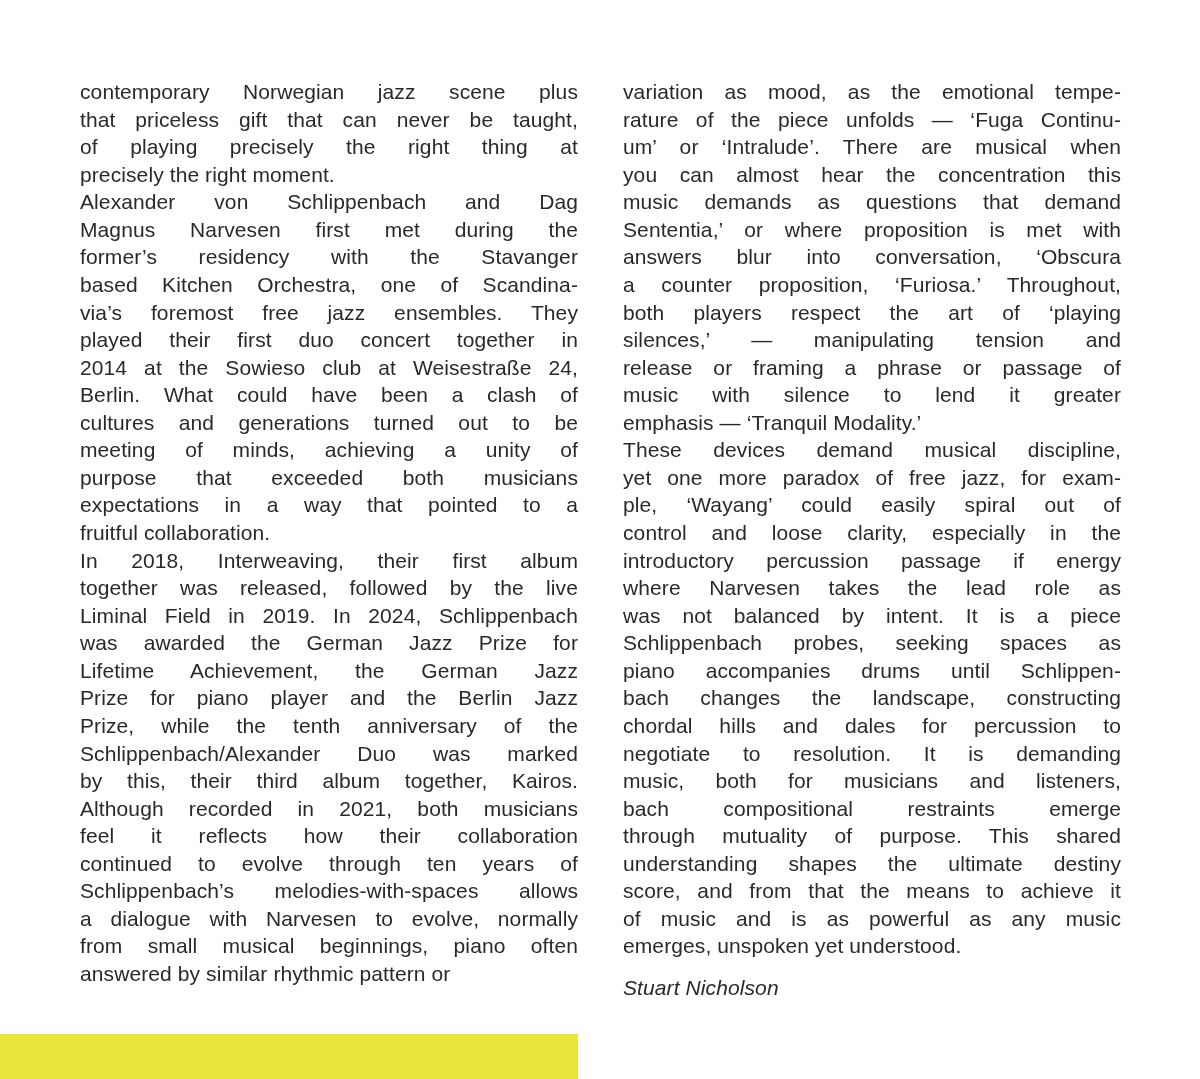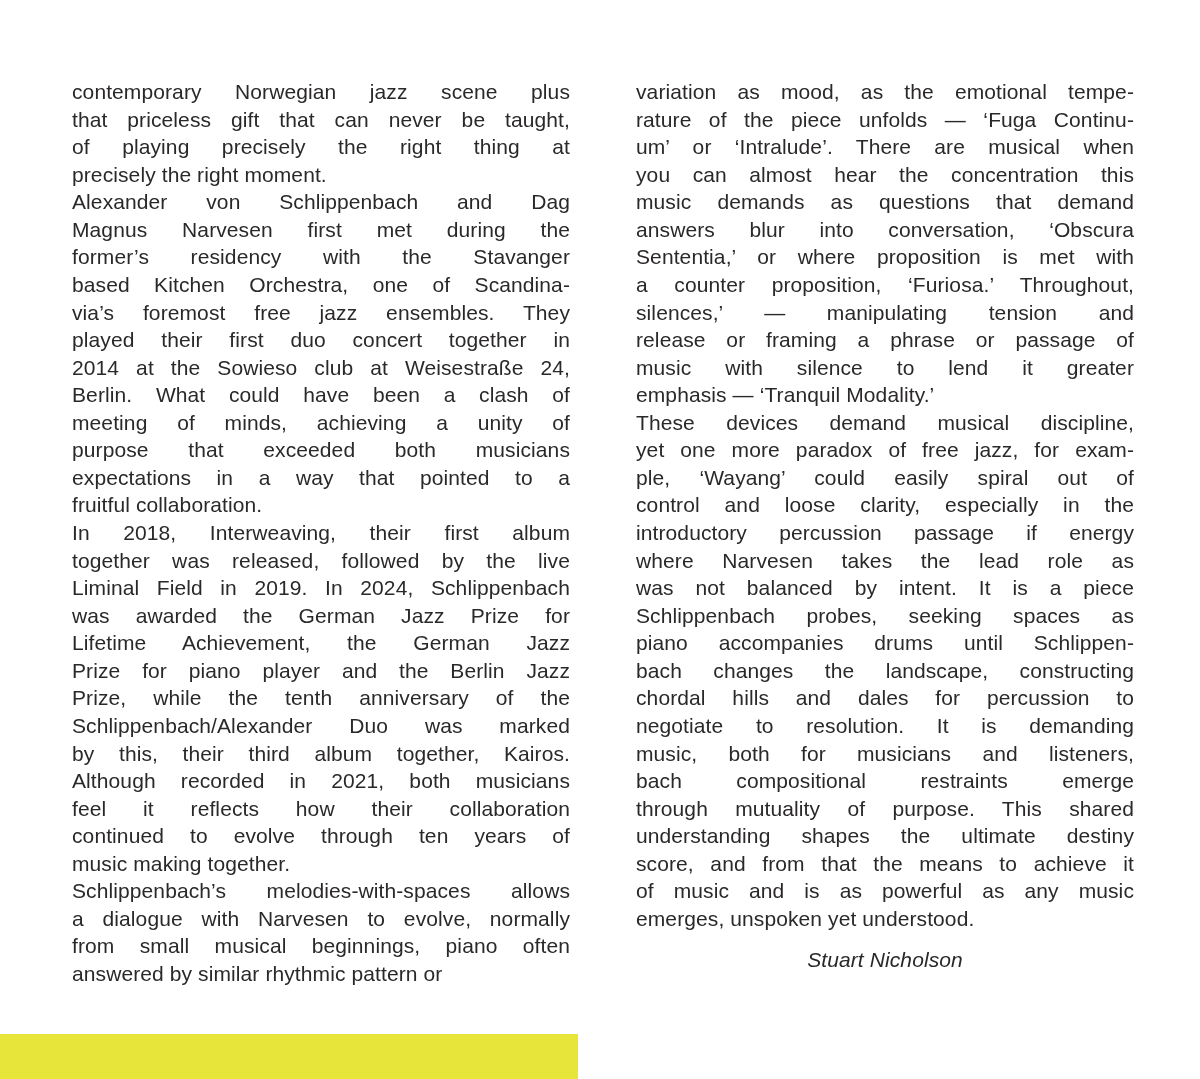--- a/index.html
+++ b/index.html
@@ -14,42 +14,42 @@
     height: 1079px;
     background: var(--bg);
     color: var(--ink);
     font-family: "Liberation Sans", "DejaVu Sans", sans-serif;
     position: relative;
     overflow: hidden;
   }
   .columns {
     position: absolute;
     top: 78px;
-    left: 72px;
+    left: 80px;
     display: flex;
-    gap: 66px;
+    gap: 45px;
   }
   .col {
     width: 498px;
     font-size: 21px;
     line-height: 27.57px;
     letter-spacing: 0.1px;
     font-weight: 400;
   }
   .line {
     text-align: justify;
     text-align-last: justify;
     min-height: 27.57px;
   }
   .line.para-end {
     text-align-last: left;
   }
   .signature {
     margin-top: 14px;
-    text-align: center;
+    text-align: left;
     font-style: italic;
     font-size: 21px;
     line-height: 27.57px;
   }
   .accent-bar {
     position: absolute;
     left: 0;
     top: 1034px;
     width: 578px;
     height: 45px;
@@ -66,52 +66,53 @@
       <div class="line">of playing precisely the right thing at</div>
       <div class="line para-end">precisely the right moment.</div>
       <div class="line">Alexander von Schlippenbach and Dag</div>
       <div class="line">Magnus Narvesen first met during the</div>
       <div class="line">former’s residency with the Stavanger</div>
       <div class="line">based Kitchen Orchestra, one of Scandina-</div>
       <div class="line">via’s foremost free jazz ensembles. They</div>
       <div class="line">played their first duo concert together in</div>
       <div class="line">2014 at the Sowieso club at Weisestraße 24,</div>
       <div class="line">Berlin. What could have been a clash of</div>
+      <div class="line">cultures and generations turned out to be</div>
       <div class="line">meeting of minds, achieving a unity of</div>
       <div class="line">purpose that exceeded both musicians</div>
       <div class="line">expectations in a way that pointed to a</div>
       <div class="line para-end">fruitful collaboration.</div>
       <div class="line">In 2018, Interweaving, their first album</div>
       <div class="line">together was released, followed by the live</div>
       <div class="line">Liminal Field in 2019. In 2024, Schlippenbach</div>
       <div class="line">was awarded the German Jazz Prize for</div>
       <div class="line">Lifetime Achievement, the German Jazz</div>
       <div class="line">Prize for piano player and the Berlin Jazz</div>
       <div class="line">Prize, while the tenth anniversary of the</div>
       <div class="line">Schlippenbach/Alexander Duo was marked</div>
       <div class="line">by this, their third album together, Kairos.</div>
       <div class="line">Although recorded in 2021, both musicians</div>
       <div class="line">feel it reflects how their collaboration</div>
       <div class="line">continued to evolve through ten years of</div>
-      <div class="line para-end">music making together.</div>
       <div class="line">Schlippenbach’s melodies-with-spaces allows</div>
       <div class="line">a dialogue with Narvesen to evolve, normally</div>
       <div class="line">from small musical beginnings, piano often</div>
       <div class="line para-end">answered by similar rhythmic pattern or</div>
     </div>
   <div class="col">
     <div id="col-right-text">
         <div class="line">variation as mood, as the emotional tempe-</div>
         <div class="line">rature of the piece unfolds — ‘Fuga Continu-</div>
         <div class="line">um’ or ‘Intralude’. There are musical when</div>
         <div class="line">you can almost hear the concentration this</div>
         <div class="line">music demands as questions that demand</div>
+        <div class="line">Sententia,’ or where proposition is met with</div>
         <div class="line">answers blur into conversation, ‘Obscura</div>
-        <div class="line">Sententia,’ or where proposition is met with</div>
         <div class="line">a counter proposition, ‘Furiosa.’ Throughout,</div>
+        <div class="line">both players respect the art of ‘playing</div>
         <div class="line">silences,’ — manipulating tension and</div>
         <div class="line">release or framing a phrase or passage of</div>
         <div class="line">music  with silence to lend it greater</div>
         <div class="line para-end">emphasis — ‘Tranquil Modality.’</div>
         <div class="line">These devices demand musical discipline,</div>
         <div class="line">yet one more paradox of free jazz, for exam-</div>
         <div class="line">ple, ‘Wayang’ could easily spiral out of</div>
         <div class="line">control and loose clarity, especially in the</div>
         <div class="line">introductory percussion passage if energy</div>
         <div class="line">where Narvesen takes the lead role as</div>

